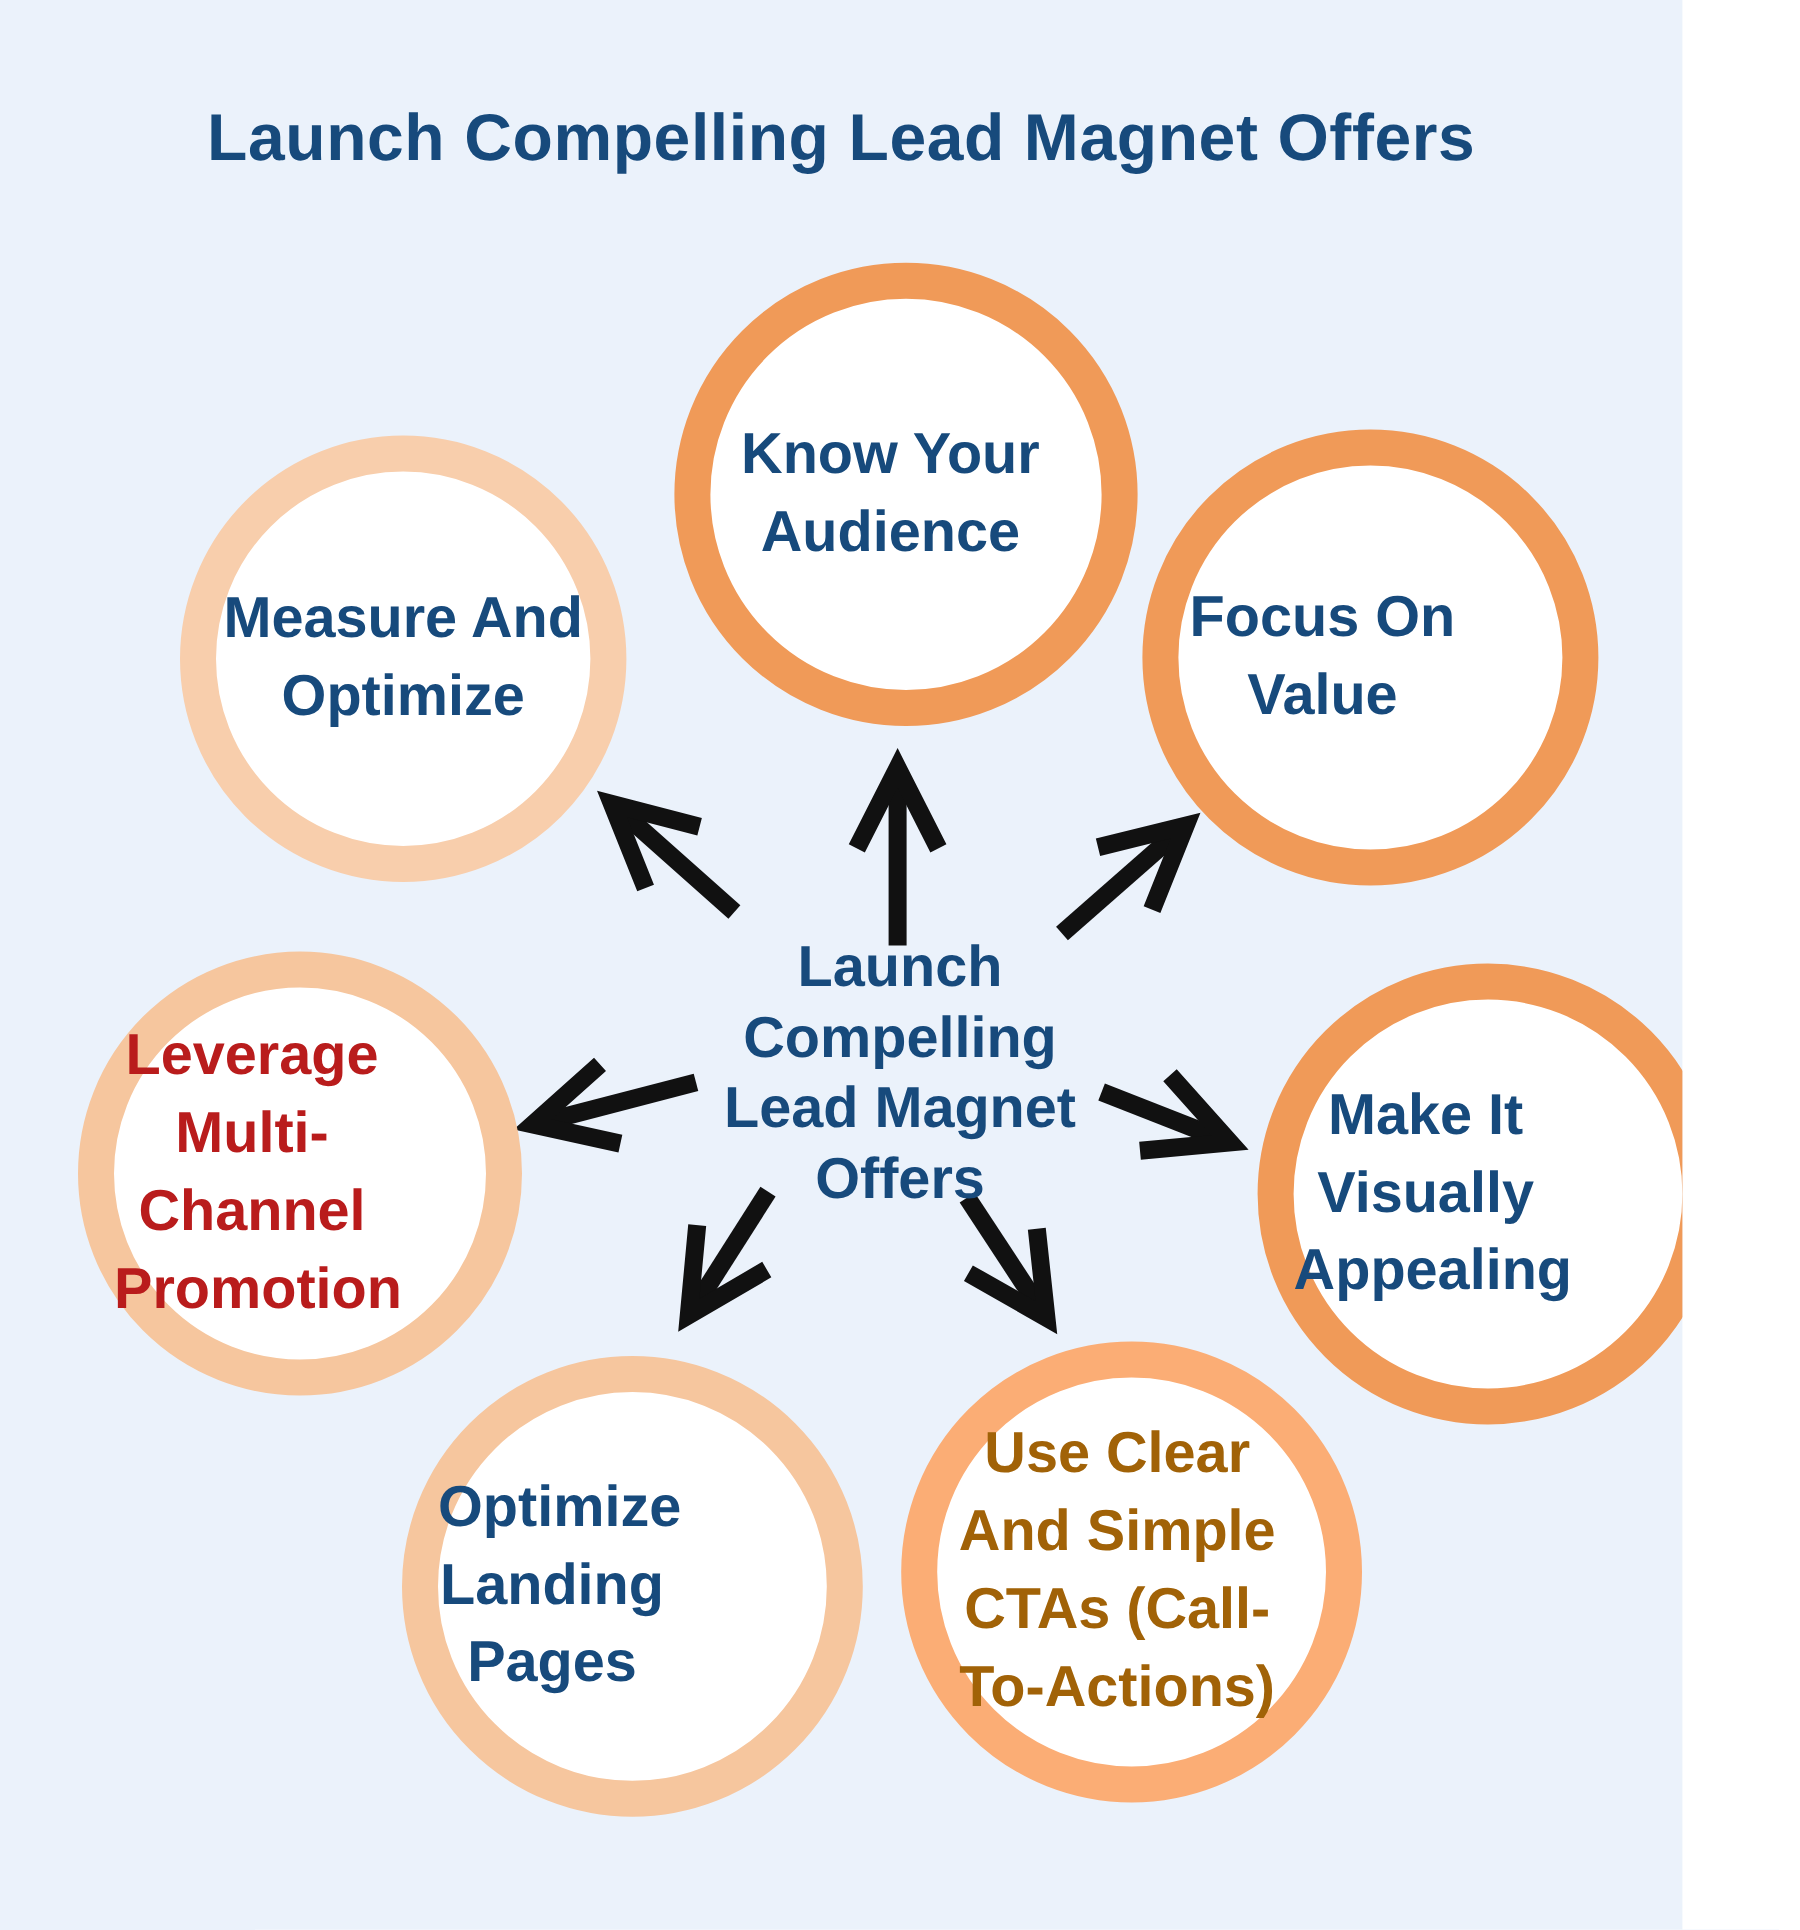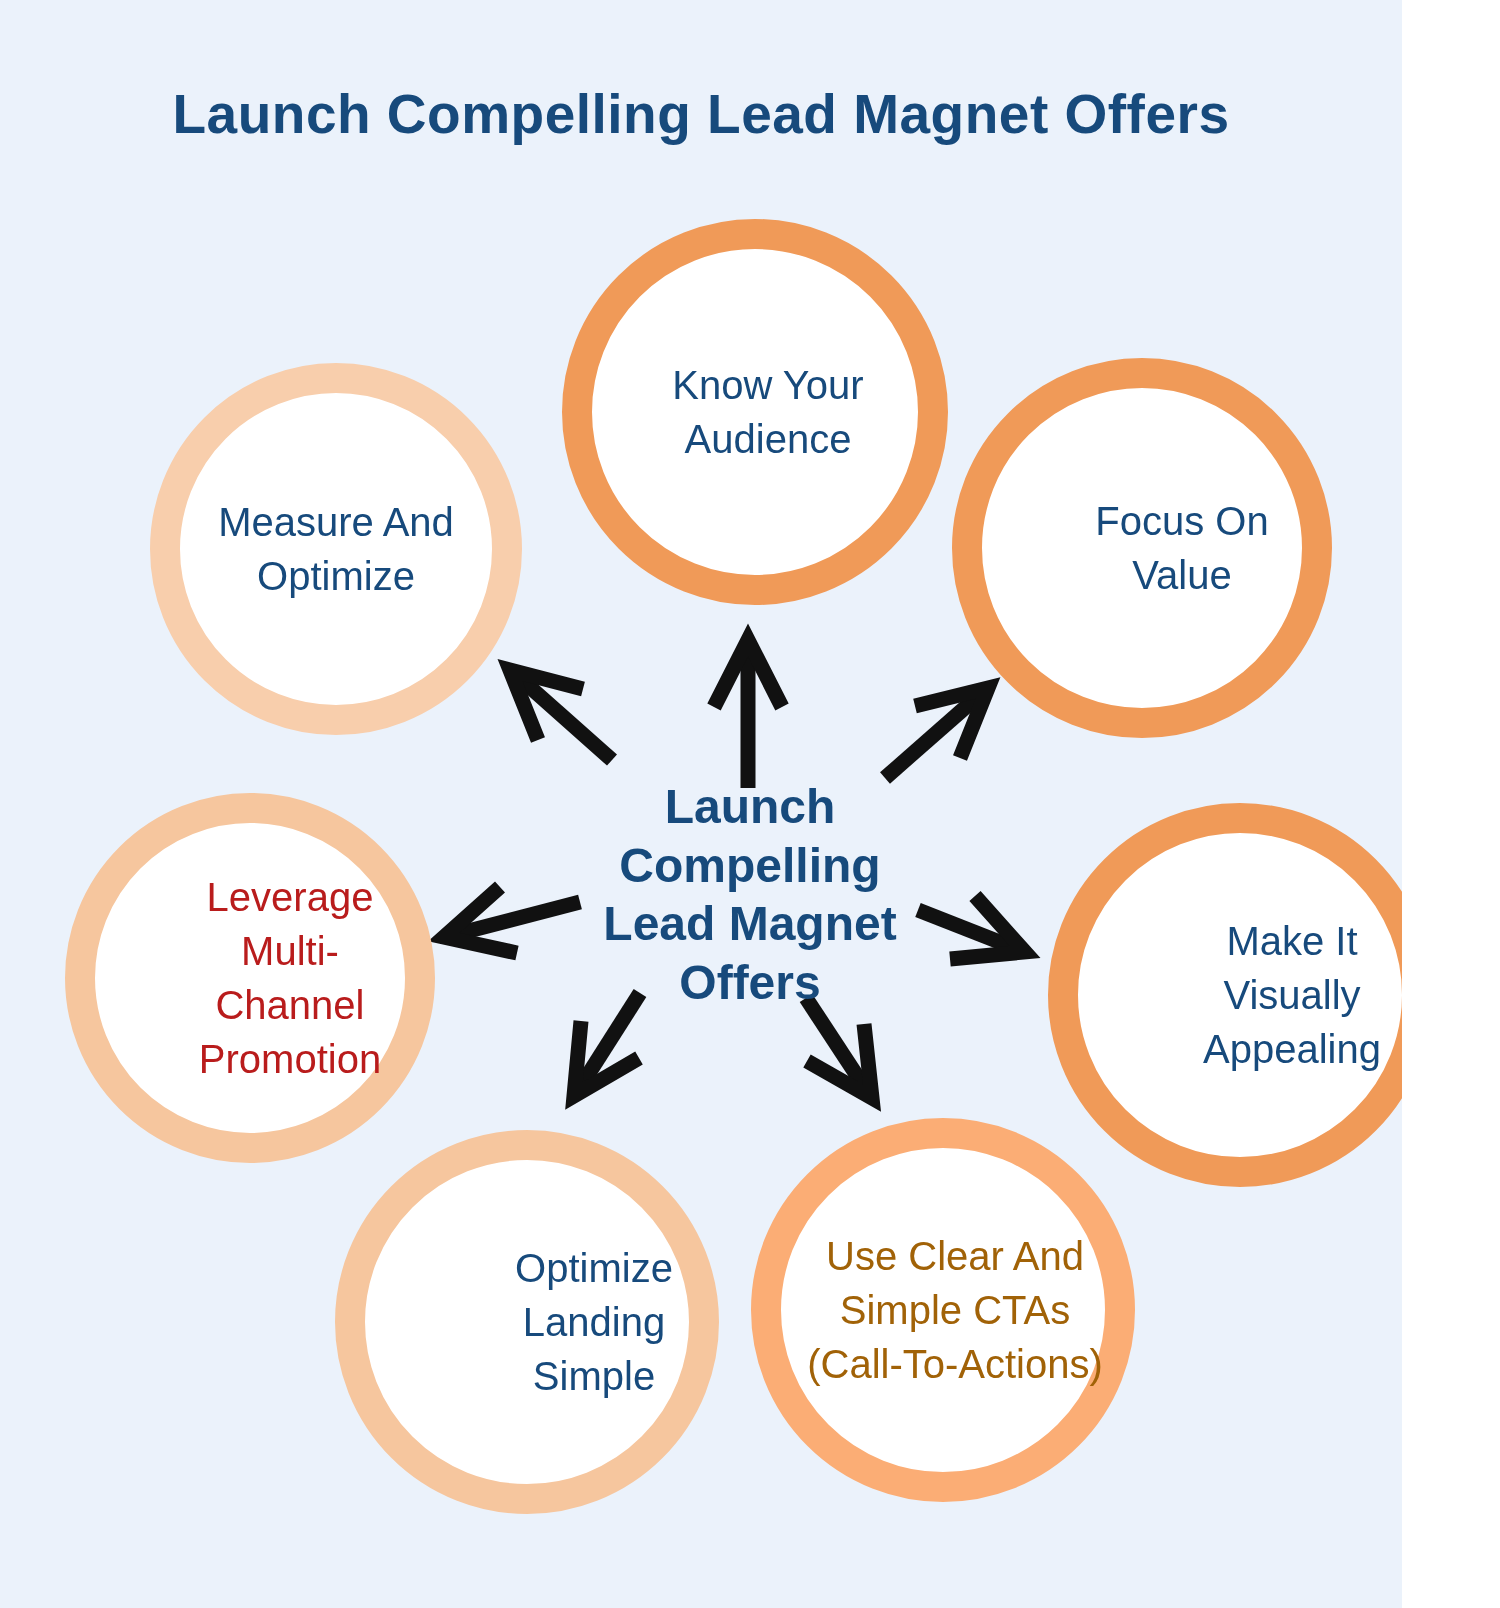--- a/index.html
+++ b/index.html
@@ -38,24 +38,24 @@
   }
 
   .node {
     position: absolute;
     border-radius: 50%;
     border-style: solid;
     border-width: 30px;
     box-sizing: border-box;
     display: flex;
     align-items: center;
-    justify-content: flex-end;
+    justify-content: flex-start;
     text-align: center;
-    font-size: 40px;
-    font-weight: 400;
+    font-size: 48px;
+    font-weight: 700;
     line-height: 1.35;
   }
   .node .node-text { display: inline-block; }
 
   
   .node-0 { left: 562px;  top: 219px;  width: 386px; height: 386px; }
   .node-0 .node-text { max-width: 300px; }
   .node-1 { left: 952px;  top: 358px;  width: 380px; height: 380px; }
   .node-1 .node-text { max-width: 240px; }
   .node-2 { left: 1048px; top: 803px;  width: 384px; height: 384px; }
@@ -126,21 +126,21 @@
   <div class="node node-2" style="border-color: rgb(240, 154, 88); background: rgb(255, 255, 255); color: rgb(23, 74, 124);">
     <span class="node-text">Make It Visually Appealing</span>
   </div>
   <div class="node node-1" style="border-color: rgb(240, 154, 88); background: rgb(255, 255, 255); color: rgb(23, 74, 124);">
     <span class="node-text">Focus On Value</span>
   </div>
   <div class="node node-3" style="border-color: rgb(251, 173, 117); background: rgb(255, 255, 255); color: #a16207;">
     <span class="node-text">Use Clear And Simple CTAs (Call-To-Actions)</span>
   </div>
   <div class="node node-4" style="border-color: rgb(246, 198, 158); background: rgb(255, 255, 255); color: rgb(23, 74, 124);">
-    <span class="node-text">Optimize Landing Simple</span>
+    <span class="node-text">Optimize Landing Pages</span>
   </div>
   <div class="node node-5" style="border-color: rgb(246, 198, 158); background: rgb(255, 255, 255); color: #b91c1c;">
     <span class="node-text">Leverage Multi-Channel Promotion</span>
   </div>
   <div class="node node-6" style="border-color: rgb(248, 206, 172); background: rgb(255, 255, 255); color: rgb(23, 74, 124);">
     <span class="node-text">Measure And Optimize</span>
   </div>
 
 </div>
 

